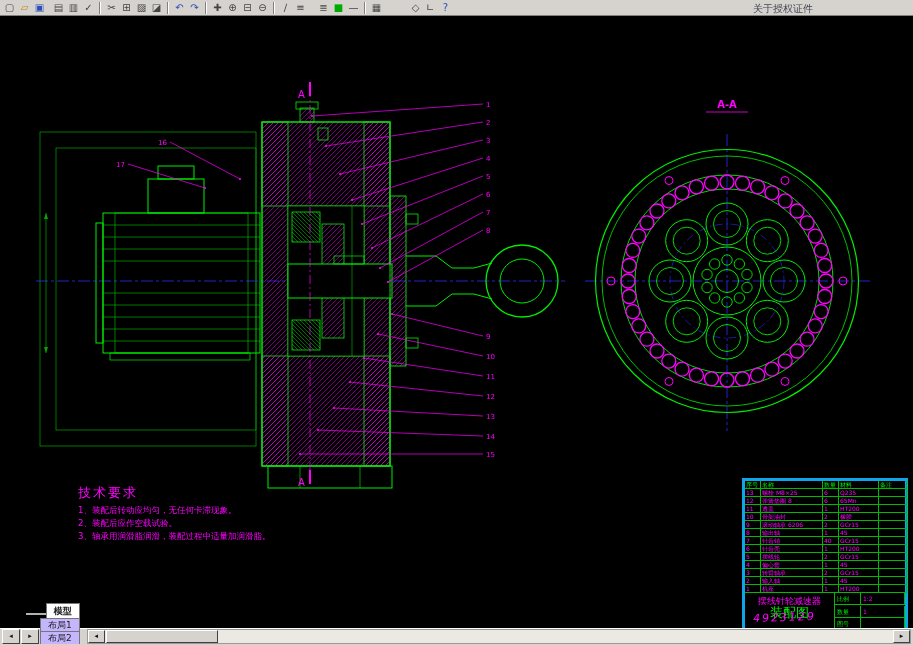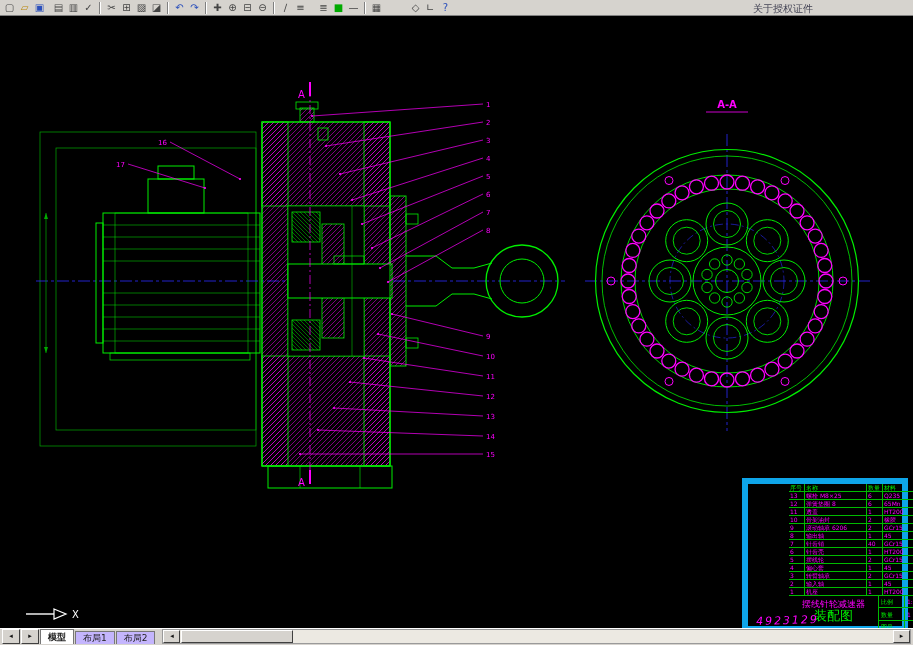--- a/index.html
+++ b/index.html
@@ -16,21 +16,21 @@
   .license{position:absolute;left:753px;top:2px;font-size:10px;color:#445;white-space:nowrap;}
   
   .canvas{position:absolute;top:16px;left:0;width:913px;height:612px;background:#000;}
   .canvas svg{position:absolute;top:0;left:0;}
   
   .tech{position:absolute;left:78px;top:468px;color:#ff00ff;}
   .tech .tt{font-size:13px;letter-spacing:2px;margin-bottom:2px;}
   .tech .ti{font-size:8.5px;line-height:13px;white-space:nowrap;}
   
   .tblock{position:absolute;left:742px;top:462px;width:166px;height:154px;
-    border:6px solid #0ea5e9;box-sizing:border-box;color:#ff00ff;padding-left:41px;}
+    border:3px solid #0ea5e9;box-sizing:border-box;color:#ff00ff;}
   .bom{display:grid;grid-template-columns:16px 62px 16px 40px 28px;}
   .bom .c{border-right:1px solid #00bb00;border-bottom:1px solid #00bb00;
     font-size:6px;line-height:8px;height:8px;overflow:hidden;white-space:nowrap;
     padding-left:1px;box-sizing:border-box;}
   .bom .h{color:#00ee00;}
   .tb-bot{display:grid;grid-template-columns:90px 1fr;height:38px;}
   .tb-title{border-right:1px solid #00bb00;text-align:center;font-size:9px;
     line-height:11px;padding-top:3px;box-sizing:border-box;}
   .tb-sub{color:#00ee00;font-size:13px;}
   .tb-fields{display:grid;grid-template-columns:26px 1fr;}
@@ -340,20 +340,28 @@
       </g>
     </g>
 
     <g>
       <line x1="26" y1="598" x2="54" y2="598" stroke="#fff" stroke-width="1.4"></line>
       <path d="M54,593 L66,598 L54,603 Z" fill="none" stroke="#fff" stroke-width="1.2"></path>
       <text x="72" y="602" fill="#fff" font-size="10">X</text>
     </g>
   </svg>
 
+  <div class="tech">
+    <div class="tt">技术要求</div>
+    <div id="tech-items">
+        <div class="ti">1、装配后转动应均匀，无任何卡滞现象。</div>
+        <div class="ti">2、装配后应作空载试验。</div>
+        <div class="ti">3、轴承用润滑脂润滑，装配过程中适量加润滑脂。</div>
+      </div>
+  </div>
 
   <div class="tblock">
     <div class="bom" id="bom">
         <div class="c h">序号</div>
         <div class="c h">名称</div>
         <div class="c h">数量</div>
         <div class="c h">材料</div>
         <div class="c h">备注</div>
         <div class="c">13</div>
         <div class="c">螺栓 M8×25</div>
@@ -439,21 +447,21 @@
         <div class="s">制图</div>
         <div class="s">审核</div>
       </div>
     <div class="tb-note">4923129</div>
   </div>
 </div>
 
 <div class="tabbar">
   <span class="nav-btn">◂</span>
   <span class="nav-btn">▸</span>
-  <span id="tabs" style="display:flex;align-items:flex-end;">
+  <span id="tabs" style="display:flex;align-items:flex-end;flex-direction:column;">
       <span class="tab active">模型</span>
       <span class="tab">布局1</span>
       <span class="tab">布局2</span>
     </span>
   <span class="scroll">
     <span class="sc-btn">◂</span>
     <span class="sc-thumb"></span>
     <span style="flex:1"></span>
     <span class="sc-btn">▸</span>
   </span>

